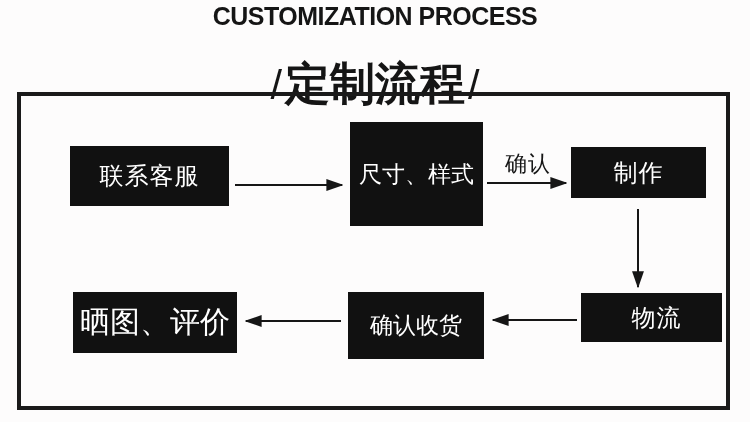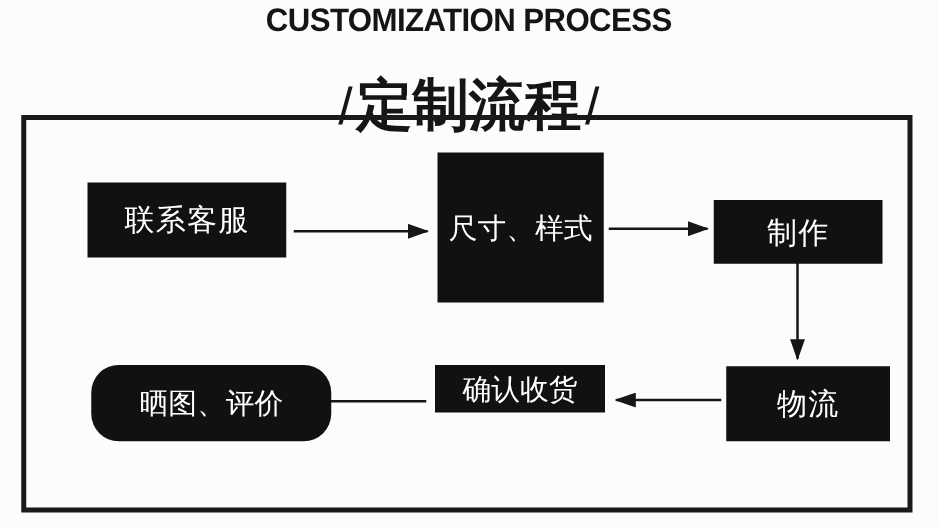--- a/index.html
+++ b/index.html
@@ -38,25 +38,25 @@
   }
   .node{
     position:absolute;
     background:var(--node_bg,#111111);
     color:var(--node_text,#ffffff);
     display:flex;align-items:center;justify-content:center;
     font-size:24px;letter-spacing:1px;
     white-space:nowrap;
   }
   .node-contact       {left:70px; top:146px;width:159px;height:60px;}
-  .node-size-style    {left:350px;top:122px;width:133px;height:120px;font-size:23px;letter-spacing:0;}
-  .node-production    {left:571px;top:160px;width:135px;height:51px;}
-  .node-logistics     {left:581px;top:293px;width:131px;height:60px;}
-  .node-confirm       {left:348px;top:292px;width:136px;height:38px;font-size:23px;letter-spacing:0;}
-  .node-review        {left:73px; top:292px;width:192px;height:61px;font-size:23px;letter-spacing:0;border-radius:22px;}
+  .node-size-style    {left:350px;top:122px;width:133px;height:104px;font-size:23px;letter-spacing:0;}
+  .node-production    {left:571px;top:147px;width:135px;height:51px;}
+  .node-logistics     {left:581px;top:293px;width:131px;height:49px;padding-left:10px;}
+  .node-confirm       {left:348px;top:292px;width:136px;height:67px;font-size:23px;letter-spacing:0;}
+  .node-review        {left:73px; top:292px;width:164px;height:61px;font-size:30px;letter-spacing:0;}
   .edge-label{
     position:absolute;left:489px;top:149px;width:78px;
     text-align:center;
     font-size:22px;color:var(--title_text,#151515);
     letter-spacing:1px;
   }
   svg.arrows{
     position:absolute;left:0;top:0;width:750px;height:422px;
     pointer-events:none;
   }
@@ -92,14 +92,15 @@
     <line x1="341" y1="321" x2="246" y2="321" marker-end="url(#ah)"></line>
   </svg>
 
   <div class="node node-contact">联系客服</div>
   <div class="node node-size-style">尺寸、样式</div>
   <div class="node node-production">制作</div>
   <div class="node node-logistics">物流</div>
   <div class="node node-confirm">确认收货</div>
   <div class="node node-review">晒图、评价</div>
 
+  <div class="edge-label">确认</div>
 
 </div>
 
 </body></html>

